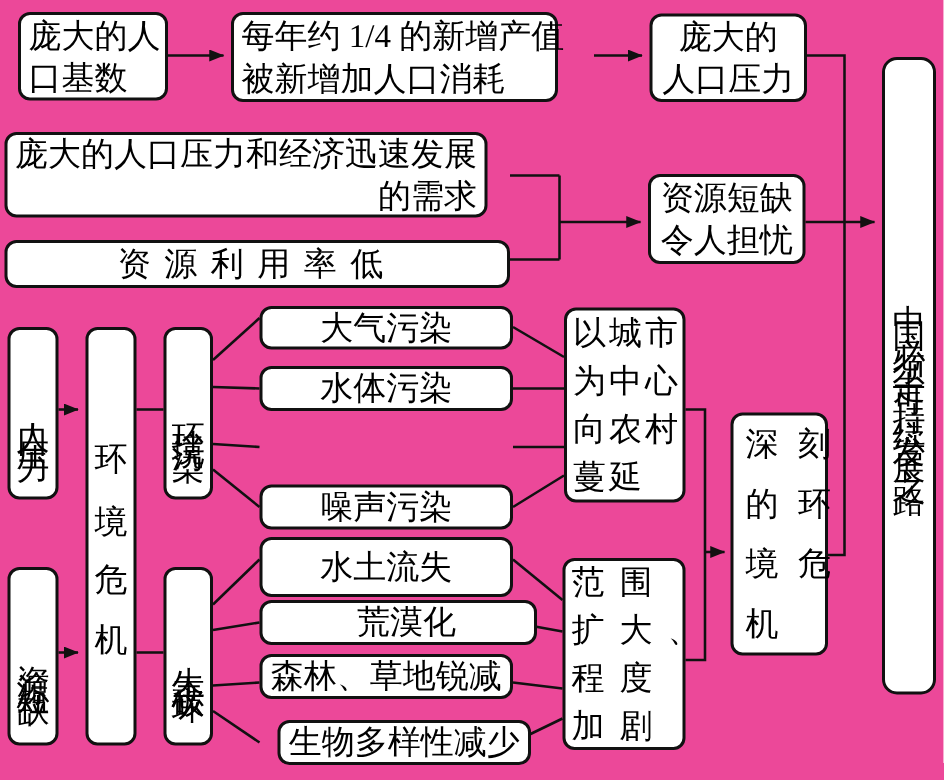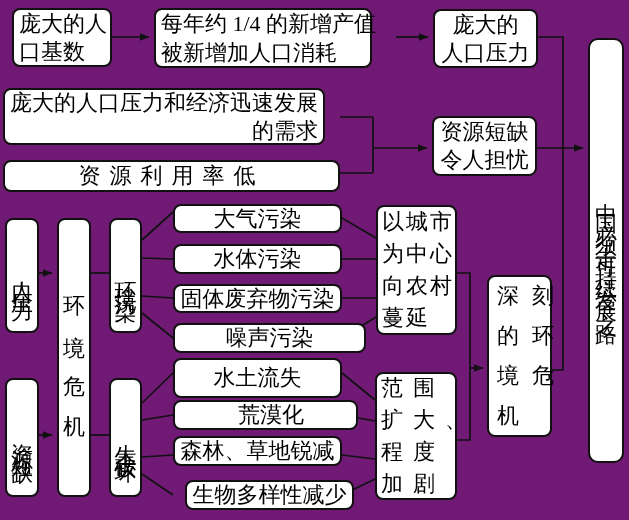--- a/index.html
+++ b/index.html
@@ -1,20 +1,20 @@
 <!DOCTYPE html>
 <html><head>
 <meta charset="utf-8">
 <style>
   html, body { margin: 0; padding: 0; background: #ffffff; }
   #canvas {
     position: relative;
     width: 629px;
     height: 520px;
-    background: #701a75;
+    background: #ec4899;
     font-family: "Liberation Serif", serif;
     color: #000000;
     overflow: hidden;
   }
   #wires { position: absolute; left: 0; top: 0; z-index: 1; }
   .node {
     position: absolute;
     box-sizing: border-box;
     border: 2px solid #111111;
     border-radius: 8px;
@@ -144,22 +144,21 @@
   <div class="node vtext ls-tight" style="left:5px; top:378px; width:34px; height:119px;">资源短缺</div>
 
   <div class="node vtext ls-wide" style="left:57px; top:218px; width:34px; height:279px;">环境危机</div>
 
   <div class="node vtext ls-tight" style="left:109px; top:218px; width:33px; height:115px;">环境污染</div>
 
   <div class="node vtext ls-tight" style="left:109px; top:378px; width:33px; height:119px;">生态破坏</div>
 
   <div class="node h-center" style="left:173px; top:204px; width:169px; height:29px;">大气污染</div>
   <div class="node h-center" style="left:173px; top:244px; width:169px; height:30px;">水体污染</div>
-  <div class="node h-center" style="left:173px; top:284px; width:169px; height:29px;">固体废弃物污染</div>
-  <div class="node h-center" style="left:173px; top:323px; width:193px; height:30px;text-align:center;">噪声污染</div>
+  <div class="node h-center" style="left:173px; top:323px; width:169px; height:30px;text-align:center;">噪声污染</div>
 
   <div class="node wrap-n" style="left:376px; top:205px; width:81px; height:130px;">以城市
 为中心
 向农村
 蔓延</div>
 
   <div class="node h-center" style="left:173px; top:358px; width:169px; height:40px;">水土流失</div>
   <div class="node h-center" style="left:173px; top:400px; width:185px; height:30px;padding-left:15px;">荒漠化</div>
   <div class="node h-center" style="left:173px; top:436px; width:169px; height:30px;">森林、草地锐减</div>
   <div class="node h-center" style="left:185px; top:480px; width:169px; height:30px;">生物多样性减少</div>

